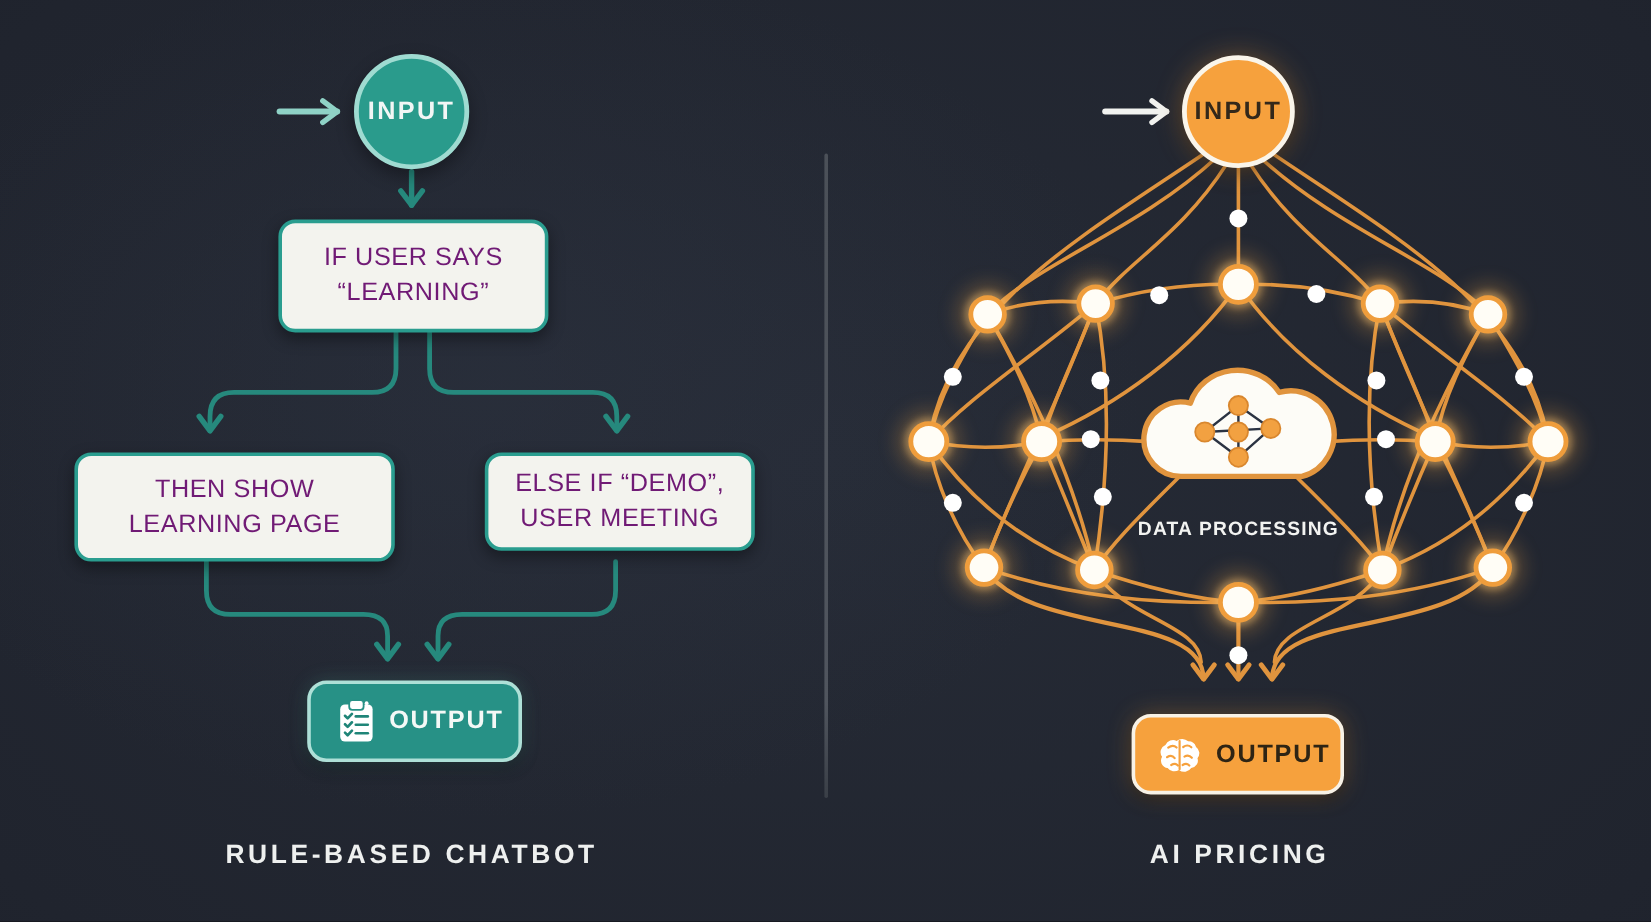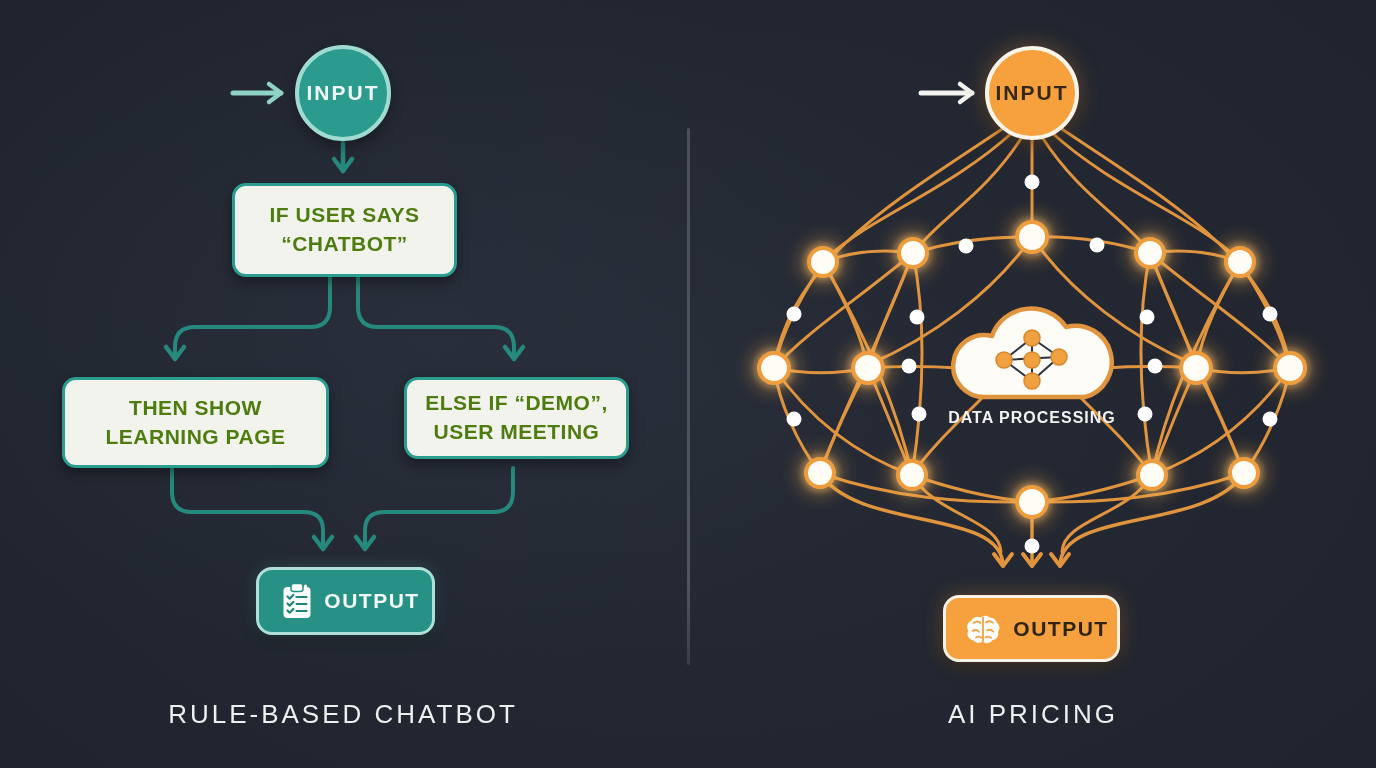--- a/index.html
+++ b/index.html
@@ -8,36 +8,36 @@
     background:
       radial-gradient(ellipse 900px 600px at 30% 42%, rgba(48,55,70,.35), rgba(0,0,0,0) 60%),
       radial-gradient(ellipse 1400px 900px at 50% 50%, #262b36 0%, #20242e 62%, #1b1f28 100%);
     font-family:"Liberation Sans", sans-serif;
     -webkit-font-smoothing:antialiased;
   }
   #wires{position:absolute;left:0;top:0;width:1376px;height:768px;z-index:1;}
   .node-box{position:absolute;z-index:2;display:flex;align-items:center;justify-content:center;
     flex-direction:column;text-align:center;box-sizing:border-box;}
   .white-box{background:#f3f3ee;border:3px solid #2a9d8f;border-radius:14px;
-    color:#4d7c0f;font-weight:bold;font-size:21px;line-height:1.38;letter-spacing:.5px;
+    color:#701a75;font-weight:normal;font-size:21px;line-height:1.38;letter-spacing:.5px;
     box-shadow:0 5px 12px rgba(0,0,0,.38);align-items:center;}
   .circle{border-radius:50%;font-weight:bold;font-size:21px;letter-spacing:2px;align-items:center;}
   .circle.teal{background:#2a9b8c;border:4px solid #9fdbd1;color:#f2f6f5;
     box-shadow:0 6px 14px rgba(0,0,0,.35);}
   .circle.orange{background:#f6a13d;border:4px solid #faf5ea;color:#33281a;
     box-shadow:0 0 22px rgba(246,161,61,.35), 0 6px 14px rgba(0,0,0,.35);}
   .pill{border-radius:16px;flex-direction:row;gap:12px;font-weight:bold;font-size:21px;letter-spacing:1.5px;padding-left:11px;}
   .pill.teal{background:#279186;border:3px solid #aee0d7;color:#f4f8f6;
     box-shadow:0 0 16px rgba(98,205,188,.22), 0 5px 12px rgba(0,0,0,.4);}
   .pill.orange{background:#f6a13d;border:3px solid #f8f2e6;color:#2e2414;
     box-shadow:0 0 20px rgba(246,161,61,.3), 0 5px 12px rgba(0,0,0,.4);}
   .caption{position:absolute;z-index:2;width:600px;text-align:center;color:#eef0ef;
-    font-weight:normal;font-size:26px;letter-spacing:3px;}
+    font-weight:bold;font-size:22px;letter-spacing:3px;}
   .cloud-caption{position:absolute;z-index:2;width:240px;text-align:center;color:#f2f3f1;
-    font-weight:bold;font-size:16px;letter-spacing:1px;line-height:1.4;}
+    font-weight:bold;font-size:16px;letter-spacing:1px;line-height:1.4;margin-top:24px;}
   .divider{position:absolute;z-index:1;left:687px;top:128px;width:3px;height:537px;
     background:linear-gradient(#4b5058, #50555e 85%, #3a3f47);border-radius:2px;}
 </style>
 </head>
 <body>
 
 <div id="canvas">
 
   <svg id="wires" viewBox="0 0 1376 768">
     <defs>
@@ -194,21 +194,21 @@
   </svg>
 
   <div class="divider"></div>
 
   <div class="node-box circle teal" style="left:295px;top:45px;width:96px;height:96px;">
     <span>INPUT</span>
   </div>
 
   <div class="node-box white-box" style="left:232px;top:183px;width:225px;height:94px;">
     <span>IF USER SAYS</span>
-    <span>“CHATBOT”</span>
+    <span>“LEARNING”</span>
   </div>
 
   <div class="node-box white-box" style="left:62px;top:377px;width:267px;height:91px;">
     <span>THEN SHOW</span>
     <span>LEARNING PAGE</span>
   </div>
 
   <div class="node-box white-box" style="left:404px;top:377px;width:225px;height:82px;">
     <span>ELSE IF “DEMO”,</span>
     <span>USER MEETING</span>

